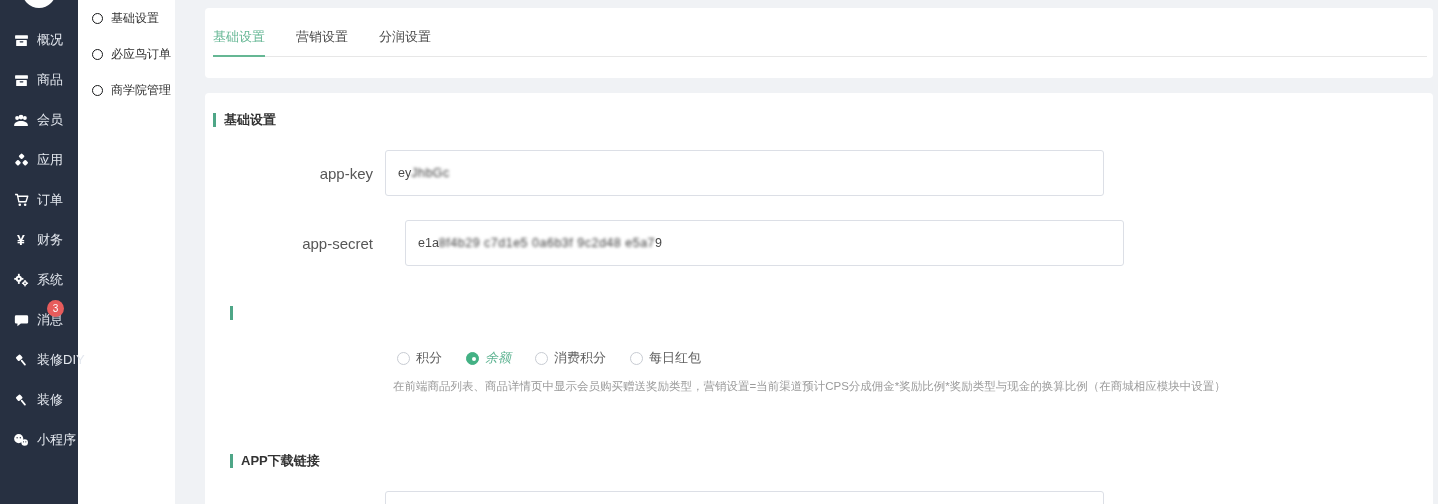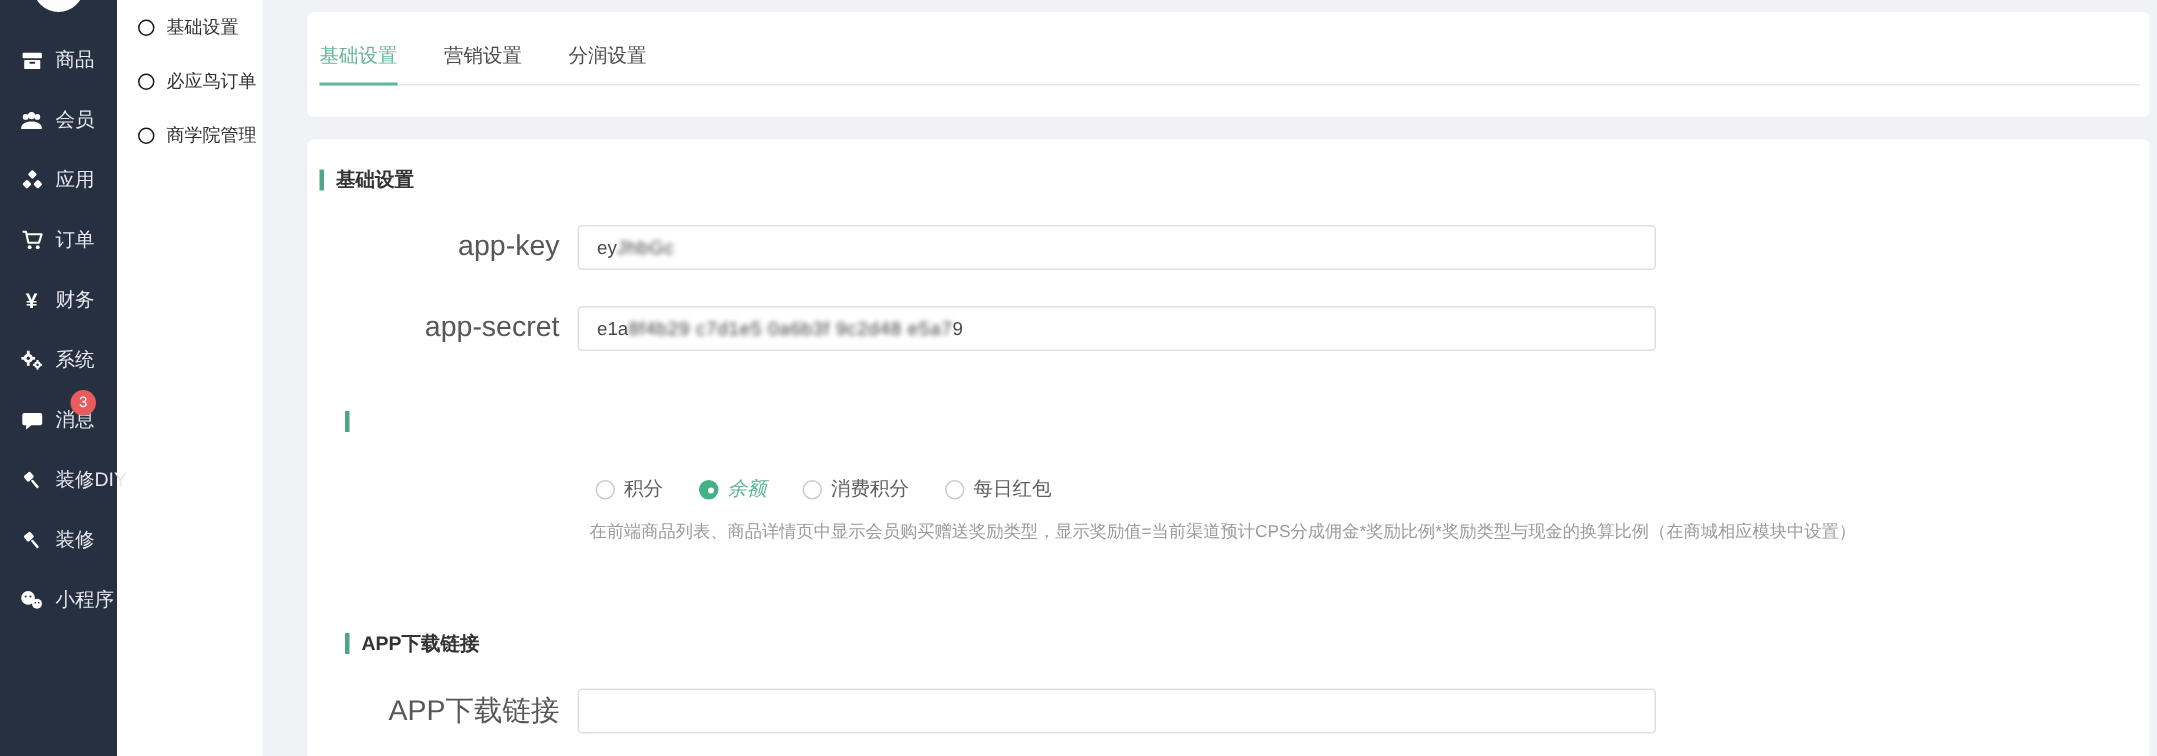--- a/index.html
+++ b/index.html
@@ -39,23 +39,23 @@
     color:#4a4a4a; cursor:pointer; border-bottom:2px solid transparent; margin-bottom:-1px; }
   .tab.active { color:#65b794; border-bottom-color:#65b794; }
 
   .content-card { margin-top:15px; height:480px; padding-top:18px; }
   .sec-title { display:flex; align-items:center; font-size:13px; font-weight:bold; color:#333; }
   .sec-bar { width:3px; height:14px; background:#4ea687; margin-right:8px; flex-shrink:0; }
   .indent0 { margin-left:8px; }
   .indent1 { margin-left:25px; }
 
   .form-row { display:flex; align-items:center; }
-  .form-label { width:180px; padding-right:12px; text-align:right; font-size:19px;
+  .form-label { width:180px; padding-right:12px; text-align:right; font-size:15px;
     color:#575757; flex-shrink:0; }
-  .tbox { width:719px; height:30px; border:1px solid #dcdfe6; border-radius:3px;
+  .tbox { width:719px; height:46px; border:1px solid #dcdfe6; border-radius:3px;
     background:#fff; display:flex; align-items:center; padding:0 12px;
     font-size:12.5px; color:#4a4a4a; }
   input.tbox { outline:none; }
   .masked { filter:blur(1.7px); color:#3c3c3c; letter-spacing:.5px; }
 
   .radio-group { display:flex; align-items:center; padding-left:12px; }
   .radio-item { display:flex; align-items:center; gap:6px; margin-right:24px;
     font-size:13px; color:#5f5f5f; cursor:pointer; }
   .radio { width:13px; height:13px; border-radius:50%; border:1px solid #c8ccd3;
     background:#fff; flex-shrink:0; position:relative; }
@@ -68,20 +68,30 @@
 </style>
 </head>
 <body>
 
 <div class="app">
 
   <aside class="sidebar">
     <div class="avatar"></div>
     <nav class="nav">
 
+      <div class="nav-item">
+        <span class="nav-icon">
+          <svg width="15" height="15" viewBox="0 0 14 14" fill="#fff">
+              <rect x="1" y="2" width="12" height="3.4" rx="0.6"></rect>
+              <rect x="2" y="6.6" width="10" height="5.6" rx="0.6"></rect>
+              <rect x="5.2" y="7.6" width="3.6" height="1.2" rx="0.6" fill="#273041"></rect>
+            </svg>
+        </span>
+        <span>概况</span>
+      </div>
 
       <div class="nav-item">
         <span class="nav-icon">
           <svg width="15" height="15" viewBox="0 0 14 14" fill="#fff">
               <rect x="1" y="2" width="12" height="3.4" rx="0.6"></rect>
               <rect x="2" y="6.6" width="10" height="5.6" rx="0.6"></rect>
               <rect x="5.2" y="7.6" width="3.6" height="1.2" rx="0.6" fill="#273041"></rect>
             </svg>
         </span>
         <span>商品</span>
@@ -233,21 +243,21 @@
       </div>
 
       <div class="form-row" style="margin-top:21px;">
         <div class="form-label">app-key</div>
         <div class="tbox">
           <span>ey</span>
             <span class="masked">JhbGc</span>
         </div>
       </div>
 
-      <div class="form-row" style="margin-top:24px;">
+      <div class="form-row" style="margin-top:24px;gap:20px;">
         <div class="form-label">app-secret</div>
         <div class="tbox">
           <span>e1a</span>
             <span class="masked">8f4b29 c7d1e5 0a6b3f 9c2d48 e5a7</span>
             <span>9</span>
         </div>
       </div>
 
       <div class="sec-title indent1" style="margin-top:40px;">
         <span class="sec-bar"></span>
@@ -270,21 +280,21 @@
           </div>
           <div class="radio-item">
             <span class="radio"></span>
             <span>每日红包</span>
           </div>
         </div>
       </div>
 
       <div class="form-row" style="margin-top:12px;">
         <div class="form-label"></div>
-        <div class="help-text">在前端商品列表、商品详情页中显示会员购买赠送奖励类型，显示奖励值=当前渠道预计CPS分成佣金*奖励比例*奖励类型与现金的换算比例（在商城相应模块中设置）</div>
+        <div class="help-text">在前端商品列表、商品详情页中显示会员购买赠送奖励类型，营销设置=当前渠道预计CPS分成佣金*奖励比例*奖励类型与现金的换算比例（在商城相应模块中设置）</div>
       </div>
 
       <div class="sec-title indent1" style="margin-top:58px;">
         <span class="sec-bar"></span>
         <span>APP下载链接</span>
       </div>
 
       <div class="form-row" style="margin-top:21px;">
         <div class="form-label">APP下载链接</div>
         <input class="tbox" type="text" value="" style="">

